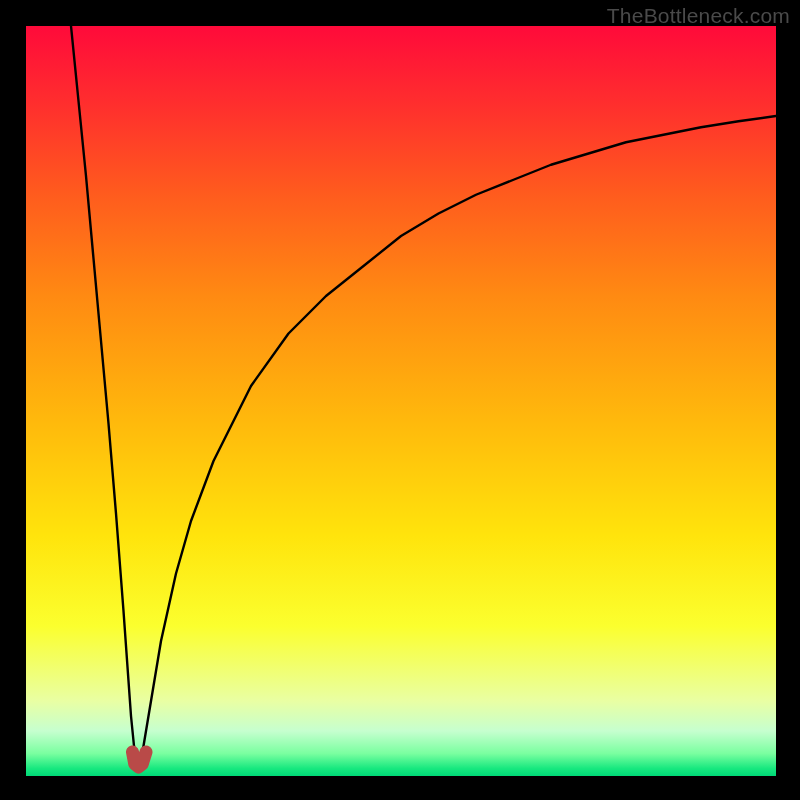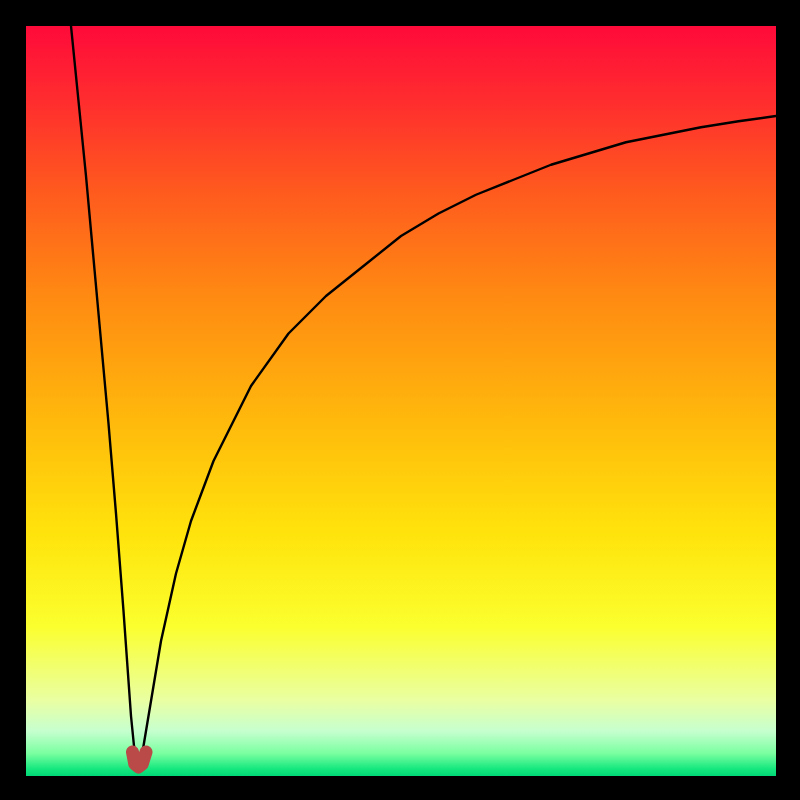--- a/index.html
+++ b/index.html
@@ -67,13 +67,14 @@
         <path id="path-left" fill="none" stroke="#000" stroke-width="2.4" stroke-linecap="round" stroke-linejoin="round" d="M45.00 0.00 L52.50 75.00 L60.00 150.00 L67.50 232.50 L75.00 315.00 L82.50 397.50 L90.00 487.50 L97.50 585.00 L101.25 637.50 L105.00 690.00 L108.00 720.00 L110.25 735.00 L112.50 738.75"></path>
       </g>
       <g>
         <path id="path-right" fill="none" stroke="#000" stroke-width="2.4" stroke-linecap="round" stroke-linejoin="round" d="M112.50 738.75 L116.25 727.50 L120.00 705.00 L127.50 660.00 L135.00 615.00 L150.00 547.50 L165.00 495.00 L187.50 435.00 L225.00 360.00 L262.50 307.50 L300.00 270.00 L337.50 240.00 L375.00 210.00 L412.50 187.50 L450.00 168.75 L487.50 153.75 L525.00 138.75 L562.50 127.50 L600.00 116.25 L637.50 108.75 L675.00 101.25 L712.50 95.25 L750.00 90.00"></path>
       </g>
       <g>
         <path id="path-marker" fill="none" d="M106.50 726.00 L108.75 738.00 L112.50 741.00 L116.25 738.00 L120.00 726.00" stroke="#b94a48" stroke-width="13" stroke-linecap="round" stroke-linejoin="round"></path>
       </g>
     </svg>
   </div>
+  <div class="watermark">TheBottleneck.com</div>
 </div>
 
 </body></html>

